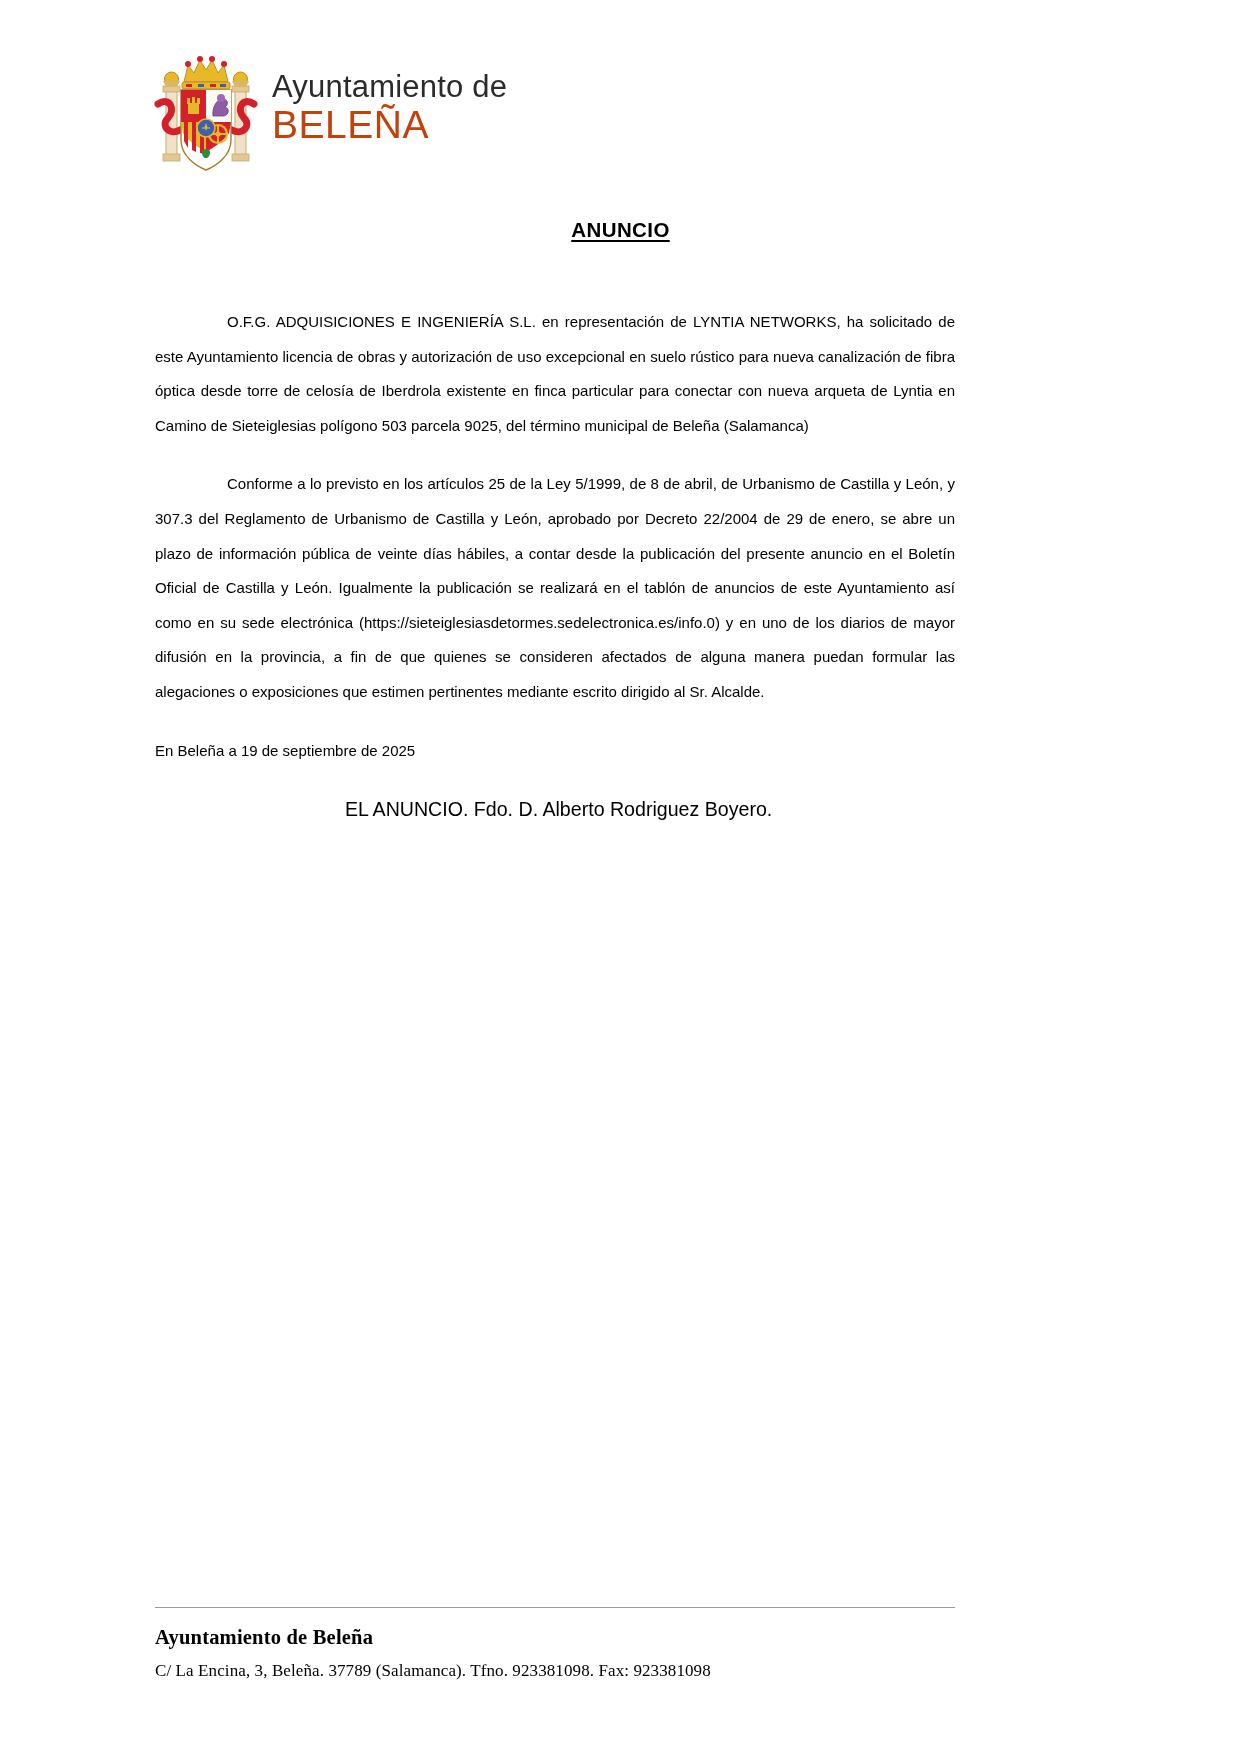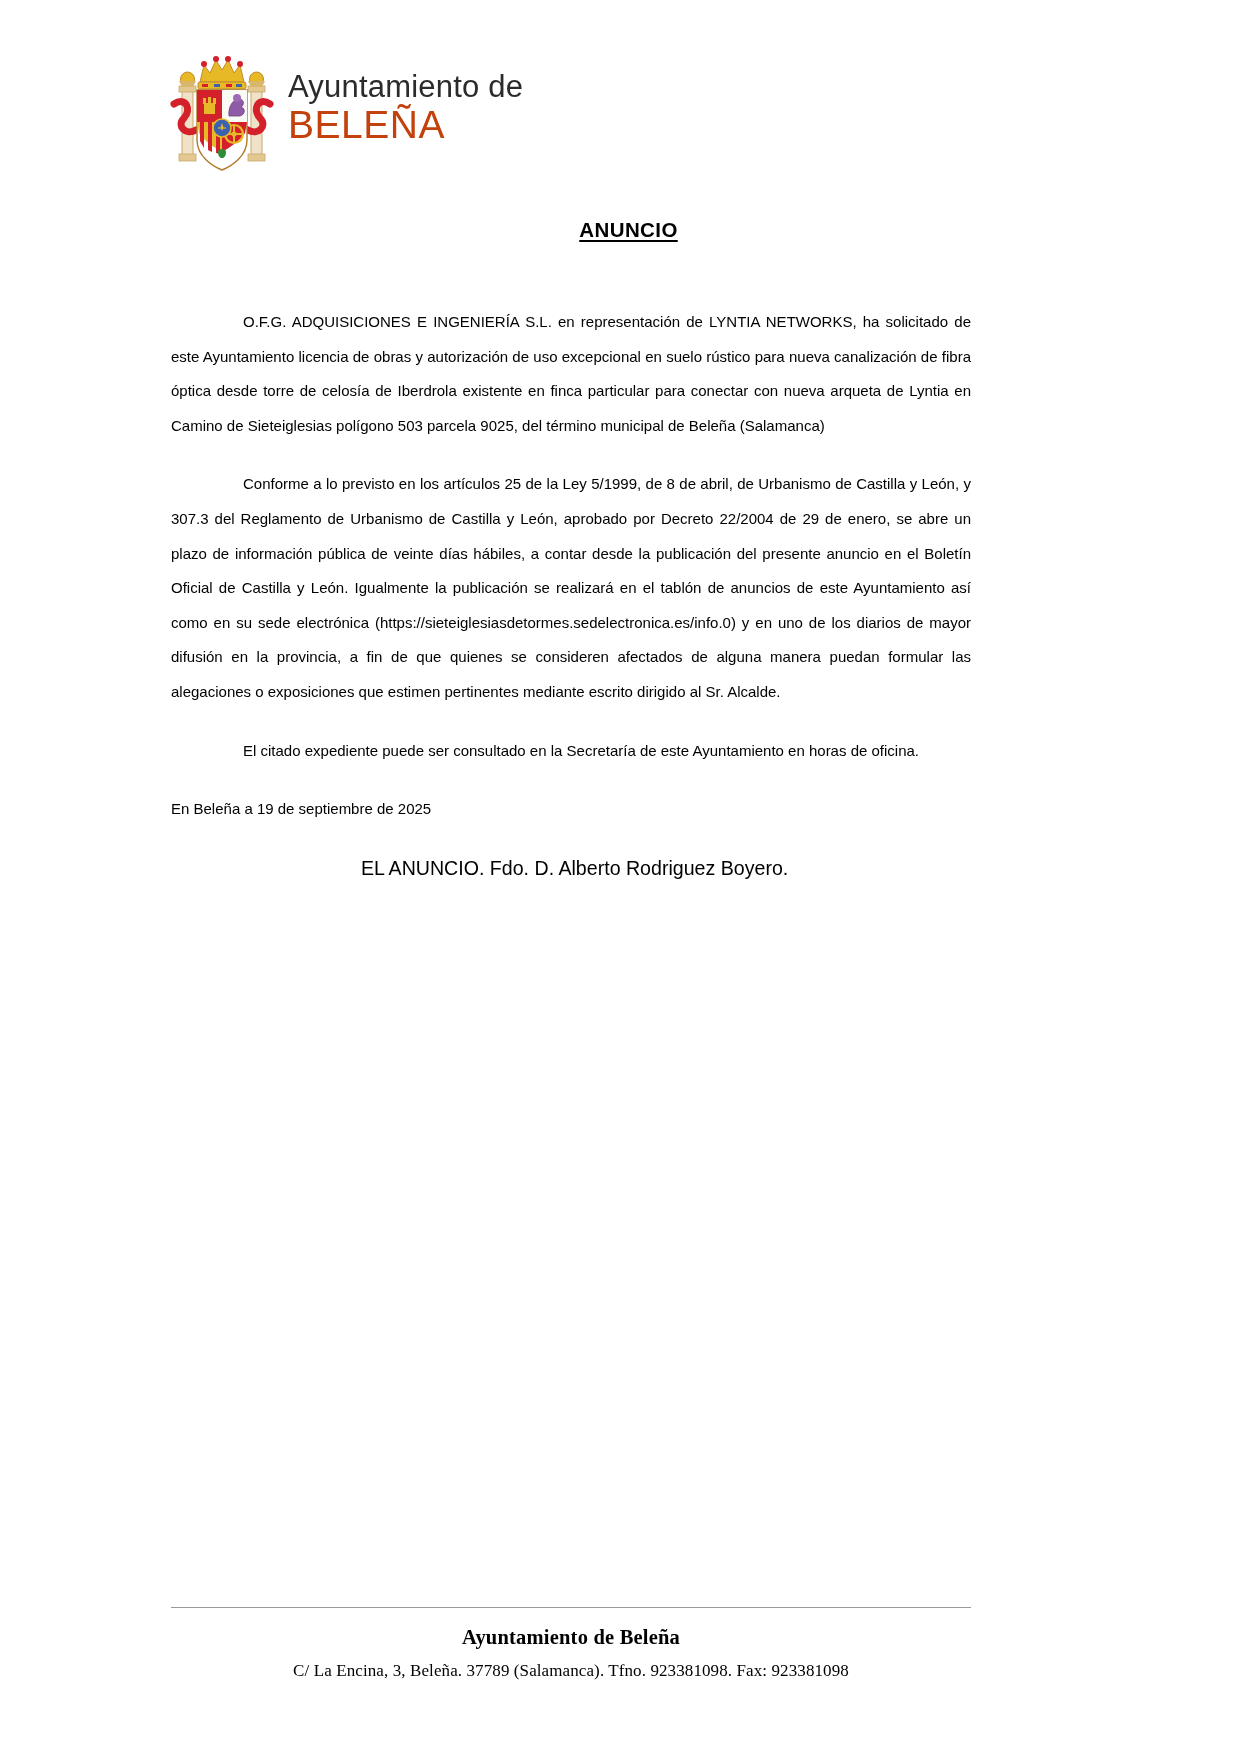--- a/index.html
+++ b/index.html
@@ -14,21 +14,20 @@
     position: relative;
     font-family: "Liberation Sans", sans-serif;
     color: #000000;
     overflow: hidden;
   }
 
   .page {
     position: absolute;
     inset: 0;
     padding: 0;
-    margin-left: 16px;
   }
 
   
   .letterhead {
     position: absolute;
     left: 150px;
     top: 48px;
     display: flex;
     align-items: center;
     gap: 10px;
@@ -99,21 +98,20 @@
     margin: 0;
     text-indent: 190px;
   }
 
   
   .footer {
     position: absolute;
     left: 155px;
     width: 800px;
     top: 1607px;
-    text-align: center;
   }
   .footer-rule {
     border: none;
     border-top: 1px solid #9a9a9a;
     margin: 0 0 18px 0;
   }
   .footer-title {
     font-family: "Liberation Serif", serif;
     font-size: 20.5px;
     font-weight: bold;
@@ -203,21 +201,20 @@
       <div class="brand-line1">Ayuntamiento de</div>
       <div class="brand-line2">BELEÑA</div>
     </div>
   </div>
 
   <div class="doc-title">ANUNCIO</div>
 
   <div class="body-block">
     <p class="para">O.F.G. ADQUISICIONES E INGENIERÍA S.L. en representación de LYNTIA NETWORKS, ha solicitado de este Ayuntamiento licencia de obras y autorización de uso excepcional en suelo rústico para nueva canalización de fibra óptica desde torre de celosía de Iberdrola existente en finca particular para conectar con nueva arqueta de Lyntia en Camino de Sieteiglesias polígono 503 parcela 9025, del término municipal de Beleña (Salamanca)</p>
     <p class="para">Conforme a lo previsto en los artículos 25 de la Ley 5/1999, de 8 de abril, de Urbanismo de Castilla y León, y 307.3 del Reglamento de Urbanismo de Castilla y León, aprobado por Decreto 22/2004 de 29 de enero, se abre un plazo de información pública de veinte días hábiles, a contar desde la publicación del presente anuncio en el Boletín Oficial de Castilla y León. Igualmente la publicación se realizará en el tablón de anuncios de este Ayuntamiento así como en su sede electrónica (https://sieteiglesiasdetormes.sedelectronica.es/info.0)   y en uno de los diarios de mayor difusión en la provincia, a fin de que quienes se consideren afectados de alguna manera puedan formular las alegaciones o exposiciones que estimen pertinentes mediante escrito dirigido al Sr. Alcalde.</p>
-    <p class="para">El citado expediente puede ser consultado en la Secretaría de este Ayuntamiento en horas de oficina.</p>
     <p class="para no-indent">En Beleña a 19 de septiembre de 2025</p>
     <p class="signature">EL ANUNCIO. Fdo. D. Alberto Rodriguez Boyero.</p>
   </div>
 
   <div class="footer">
     <hr class="footer-rule">
     <p class="footer-title">Ayuntamiento de Beleña</p>
     <p class="footer-address">C/ La Encina, 3, Beleña. 37789 (Salamanca). Tfno. 923381098. Fax: 923381098</p>
   </div>
 

